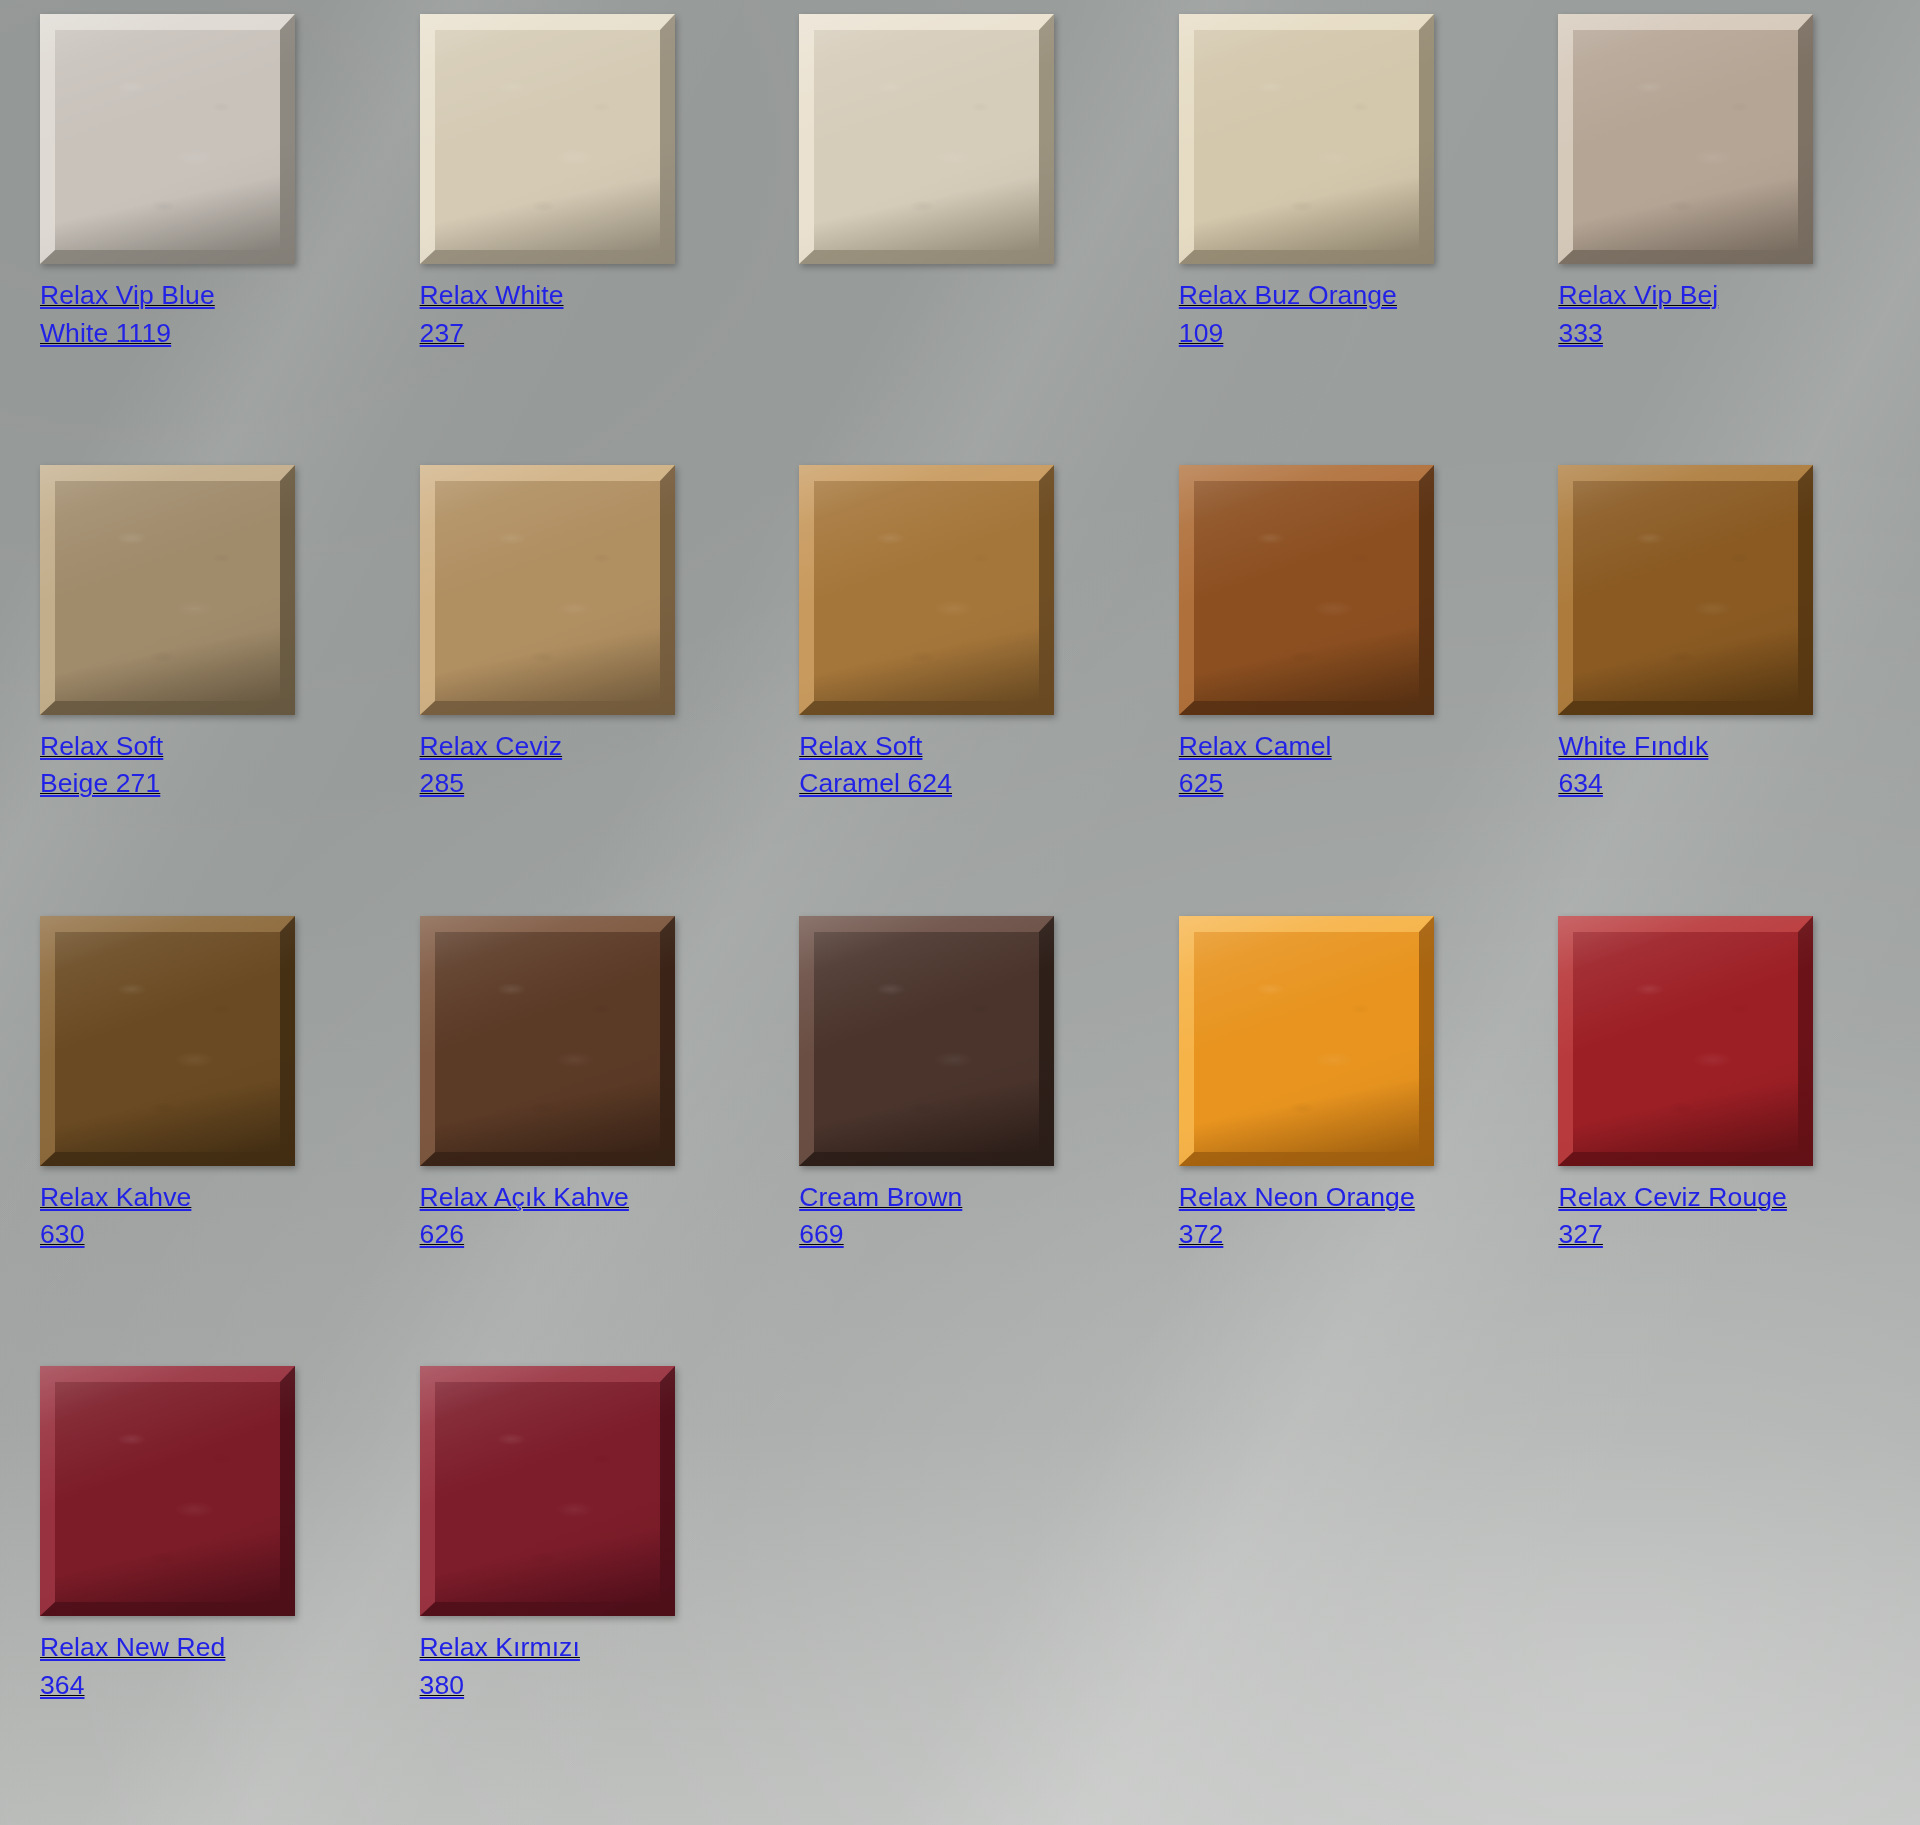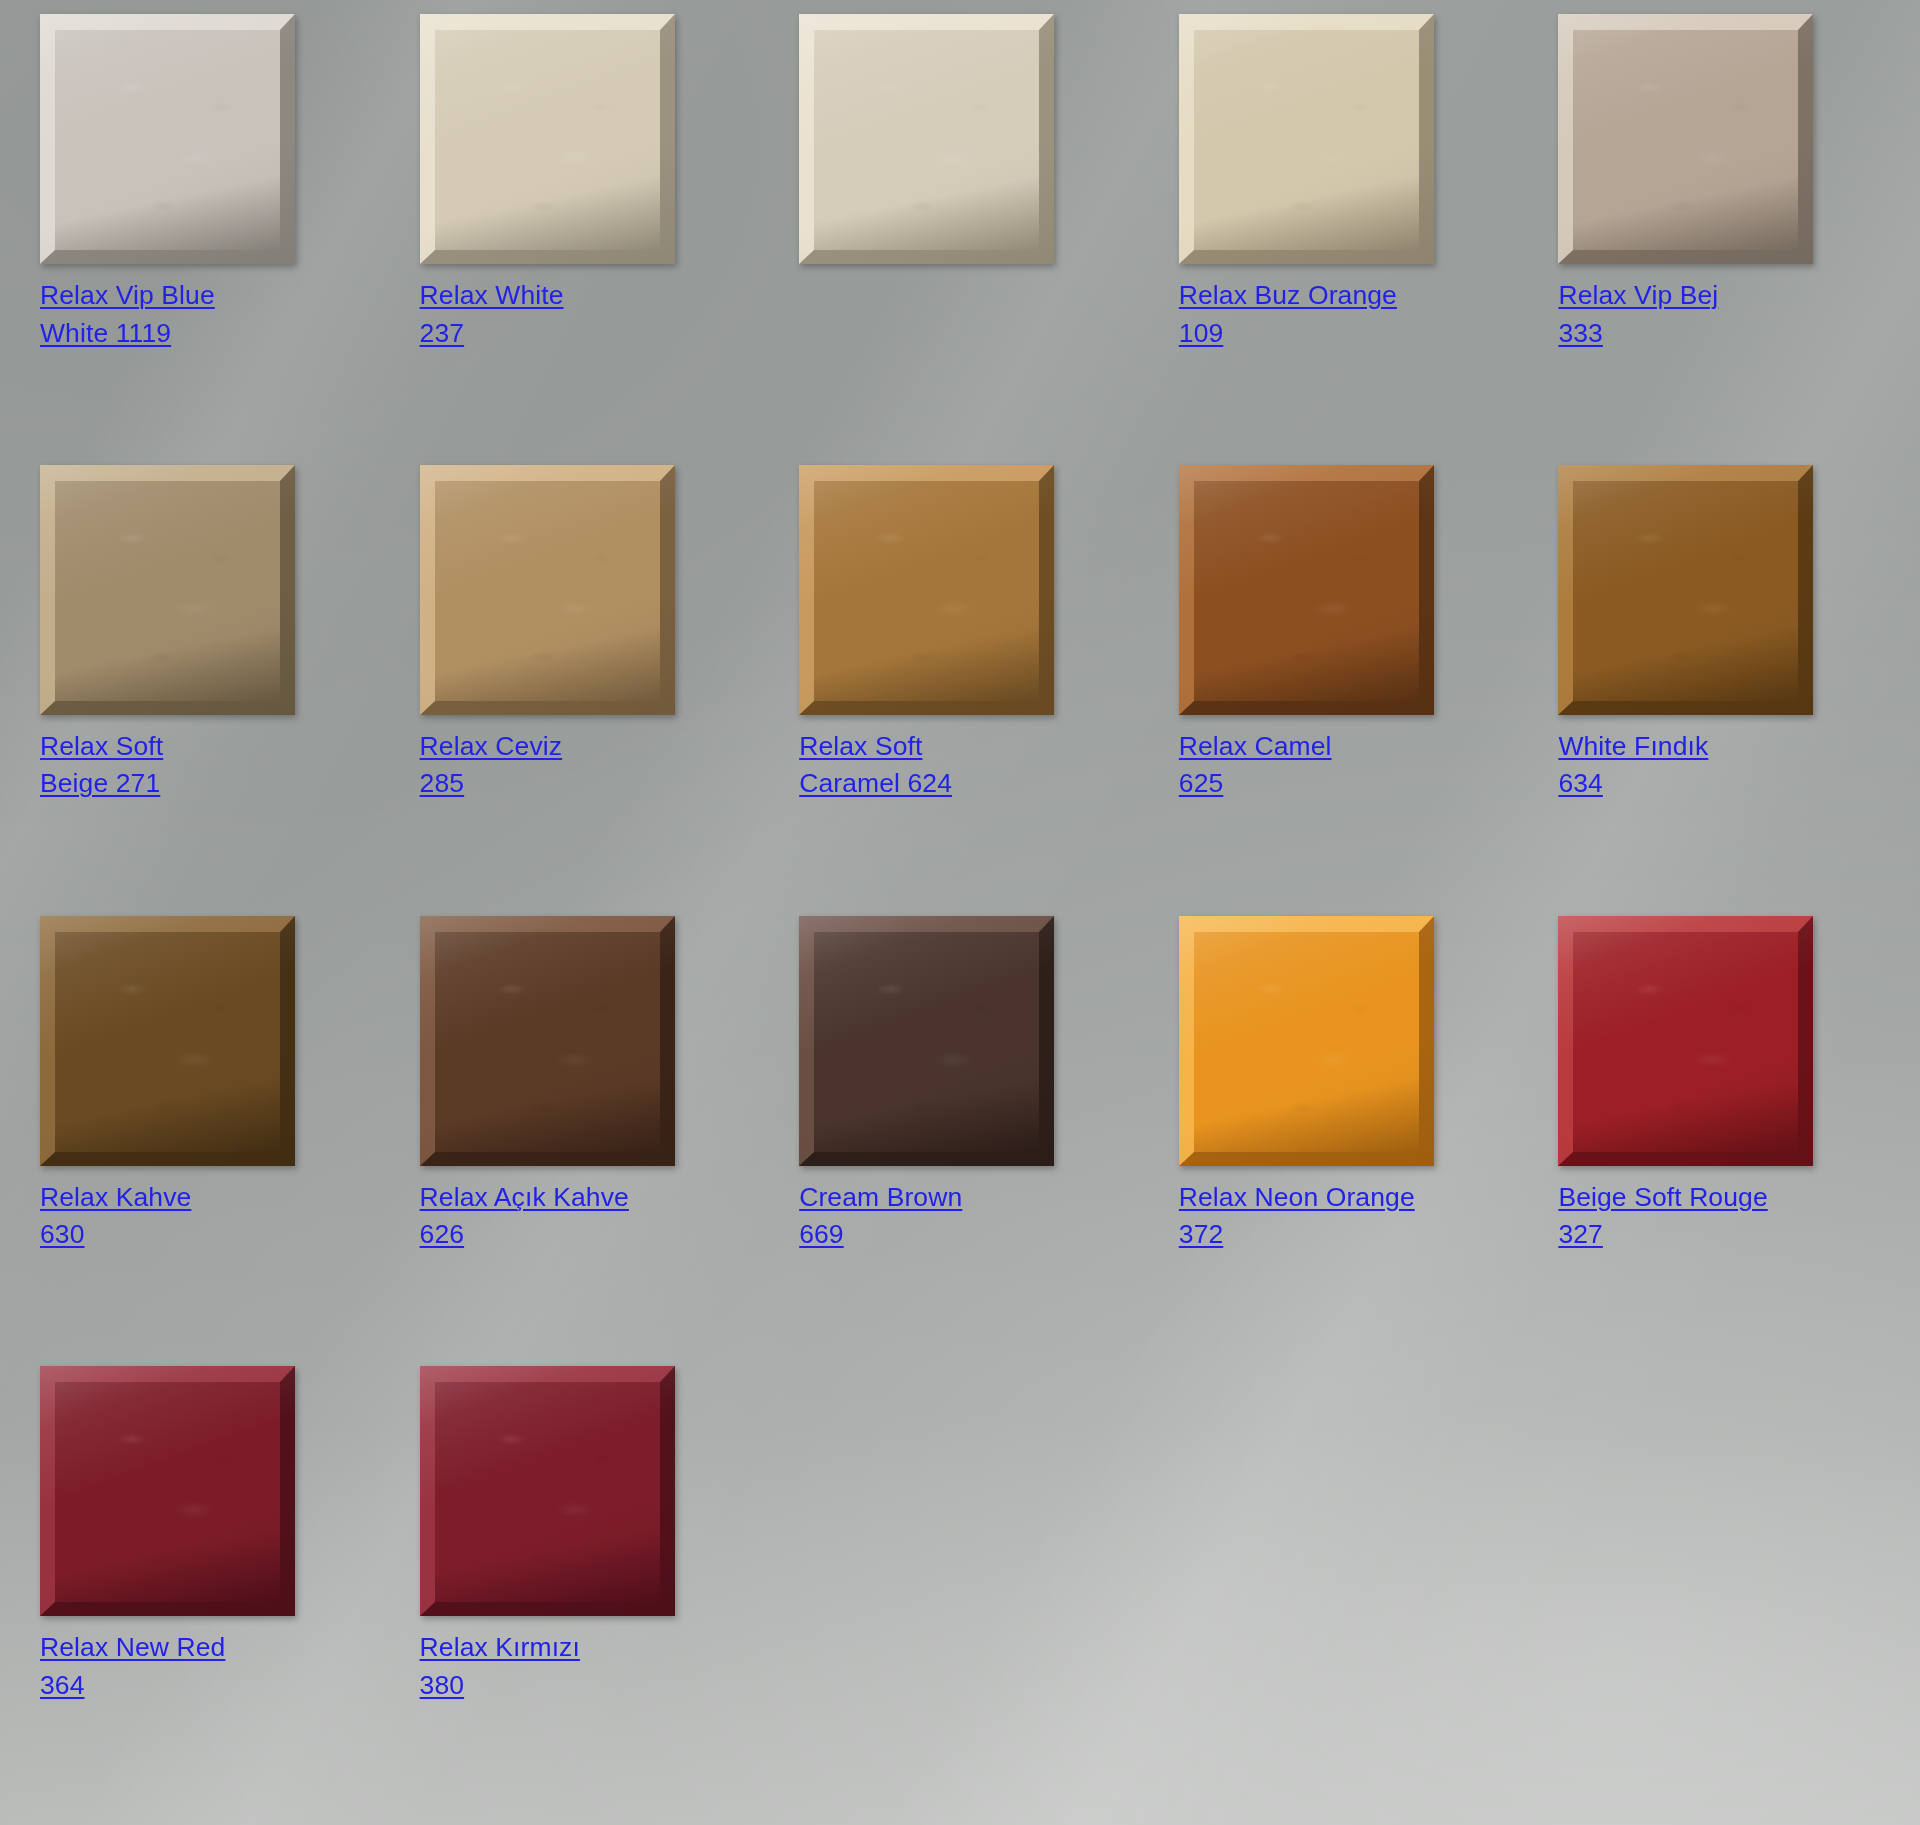--- a/index.html
+++ b/index.html
@@ -109,20 +109,21 @@
   }
 
   
   .label {
     margin-top: 13px;
     line-height: 1.42;
     max-width: 268px;
   }
   .label .ln {
     display: block;
+    text-decoration: underline;
   }
   .label .lk {
     color: #2222e6;
     text-decoration: underline;
     text-decoration-thickness: 2px;
     text-underline-offset: 3px;
     font-size: 26.5px;
     font-weight: 400;
     letter-spacing: 0.1px;
     white-space: nowrap;
@@ -299,21 +300,21 @@
       </div>
     </div>
     <div class="cell">
       <div class="tile">
         <div class="face" style="background: linear-gradient(165deg, rgb(185, 58, 60) 0%, rgb(156, 31, 37) 30%, rgb(156, 31, 37) 68%, rgb(106, 18, 23) 100%);"></div>
         <div class="bevel" style="border-color: rgb(185, 58, 60) rgb(106, 18, 23) rgb(106, 18, 23) rgb(185, 58, 60); background: linear-gradient(168deg, rgb(156, 31, 37) 0%, rgb(156, 31, 37) 72%, rgb(106, 18, 23) 100%) padding-box;"></div>
         <div class="speck"></div>
         <div class="gloss"></div>
       </div>
       <div class="label">
-        <span class="ln"><a class="lk">Beige Soft Rouge</a></span>
+        <span class="ln"><a class="lk">Relax Ceviz Rouge</a></span>
         <span class="ln"><a class="lk">327</a></span>
       </div>
     </div>
     <div class="cell">
       <div class="tile">
         <div class="face" style="background: linear-gradient(165deg, rgb(153, 50, 64) 0%, rgb(124, 28, 40) 30%, rgb(124, 28, 40) 68%, rgb(83, 16, 26) 100%);"></div>
         <div class="bevel" style="border-color: rgb(153, 50, 64) rgb(83, 16, 26) rgb(83, 16, 26) rgb(153, 50, 64); background: linear-gradient(168deg, rgb(124, 28, 40) 0%, rgb(124, 28, 40) 72%, rgb(83, 16, 26) 100%) padding-box;"></div>
         <div class="speck"></div>
         <div class="gloss"></div>
       </div>

